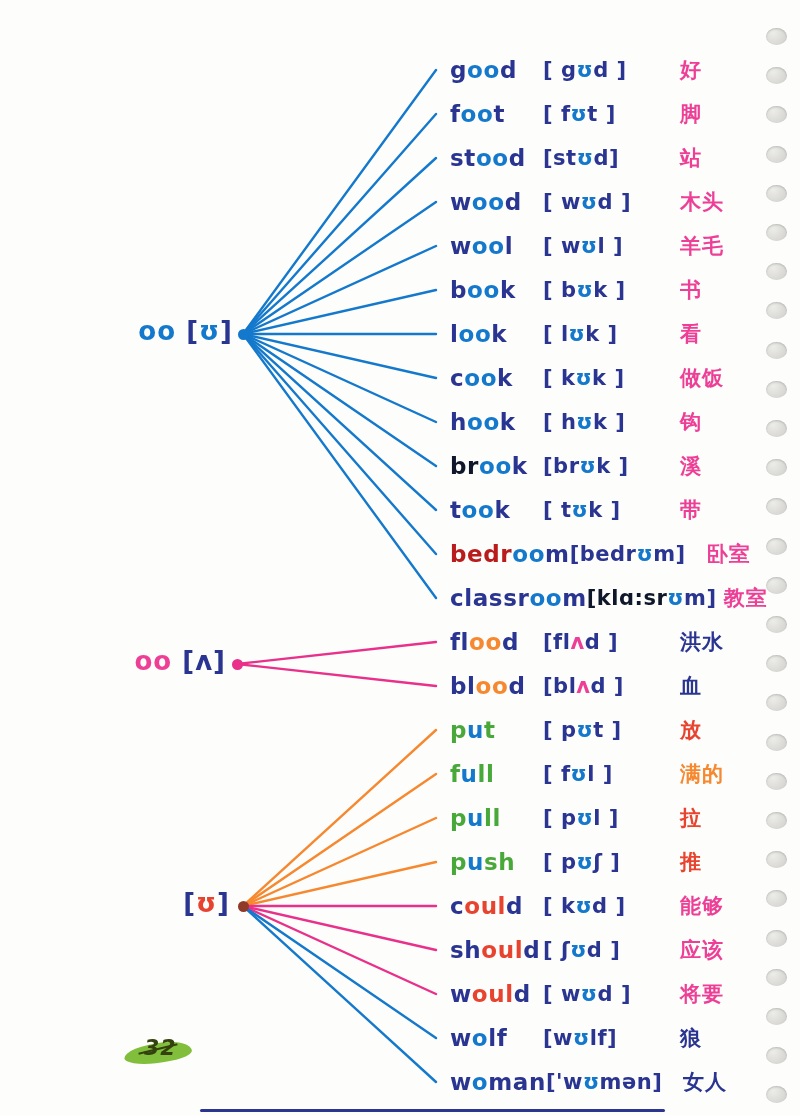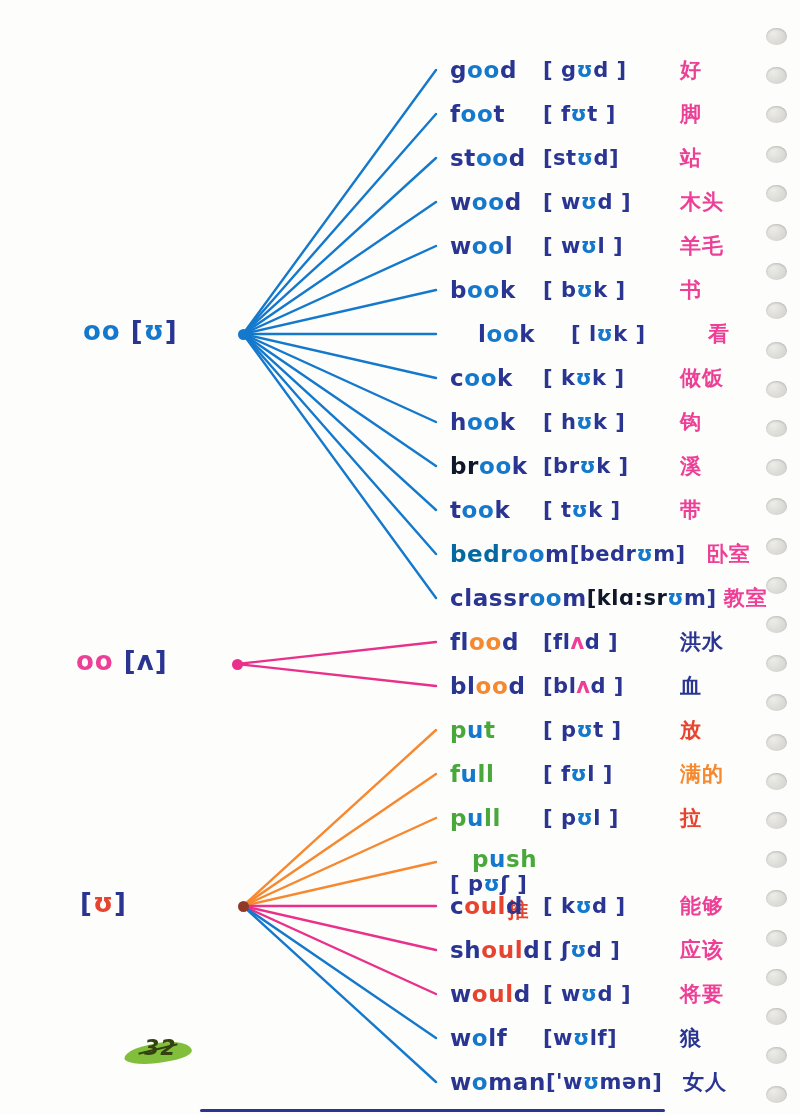--- a/index.html
+++ b/index.html
@@ -11,21 +11,21 @@
   #stage{position:absolute;inset:0;width:800px;height:1115px}
   #connector-svg{position:absolute;left:0;top:0}
   .word-row{
     position:absolute;left:450px;height:32px;
     display:flex;align-items:center;white-space:nowrap;
   }
   .word{display:inline-block;min-width:93px;font-size:23px;font-weight:600;letter-spacing:.6px}
   .phonetic{display:inline-block;min-width:137px;font-size:21px;font-weight:600;letter-spacing:.5px}
   .meaning{font-size:21px;font-weight:700;letter-spacing:1px}
   .group-label{
-    position:absolute;width:150px;text-align:left;
+    position:absolute;width:150px;text-align:right;
     font-size:26px;font-weight:700;letter-spacing:1px;
   }
   .origin-dot{position:absolute;width:11px;height:11px;border-radius:50%}
   #binding-holes{position:absolute;inset:0;pointer-events:none}
   .hole{
     position:absolute;left:766px;width:21px;height:17px;border-radius:50%;
     background:radial-gradient(circle at 35% 30%, #ecECE9, #cfcecb);
     box-shadow:inset 0 1px 2px rgba(0,0,0,.18);
   }
   #page-number-wrap{position:absolute;left:124px;top:1034px;width:80px;height:34px}
@@ -101,21 +101,21 @@
       <div class="word-row" style="top: 230px;">
         <span class="word"><span style="color: rgb(42, 53, 146);">w</span><span style="color: rgb(20, 121, 204);">oo</span><span style="color: rgb(42, 53, 146);">l</span></span>
         <span class="phonetic"><span style="color: rgb(42, 53, 146);">[ w</span><span style="color: rgb(20, 121, 204);">ʊ</span><span style="color: rgb(42, 53, 146);">l ]</span></span>
         <span class="meaning"><span style="color: rgb(238, 63, 151);">羊毛</span></span>
       </div>
       <div class="word-row" style="top: 274px;">
         <span class="word"><span style="color: rgb(42, 53, 146);">b</span><span style="color: rgb(20, 121, 204);">oo</span><span style="color: rgb(42, 53, 146);">k</span></span>
         <span class="phonetic"><span style="color: rgb(42, 53, 146);">[ b</span><span style="color: rgb(20, 121, 204);">ʊ</span><span style="color: rgb(42, 53, 146);">k ]</span></span>
         <span class="meaning"><span style="color: rgb(238, 63, 151);">书</span></span>
       </div>
-      <div class="word-row" style="top: 318px; margin-left: 28px;">
+      <div class="word-row" style="top: 318px;">
         <span class="word"><span style="color: rgb(42, 53, 146);">l</span><span style="color: rgb(20, 121, 204);">oo</span><span style="color: rgb(42, 53, 146);">k</span></span>
         <span class="phonetic"><span style="color: rgb(42, 53, 146);">[ l</span><span style="color: rgb(20, 121, 204);">ʊ</span><span style="color: rgb(42, 53, 146);">k ]</span></span>
         <span class="meaning"><span style="color: rgb(238, 63, 151);">看</span></span>
       </div>
       <div class="word-row" style="top: 362px;">
         <span class="word"><span style="color: rgb(42, 53, 146);">c</span><span style="color: rgb(20, 121, 204);">oo</span><span style="color: rgb(42, 53, 146);">k</span></span>
         <span class="phonetic"><span style="color: rgb(42, 53, 146);">[ k</span><span style="color: rgb(20, 121, 204);">ʊ</span><span style="color: rgb(42, 53, 146);">k ]</span></span>
         <span class="meaning"><span style="color: rgb(238, 63, 151);">做饭</span></span>
       </div>
       <div class="word-row" style="top: 406px;">
@@ -127,21 +127,21 @@
         <span class="word"><span style="color: #0f172a;">br</span><span style="color: rgb(20, 121, 204);">oo</span><span style="color: rgb(42, 53, 146);">k</span></span>
         <span class="phonetic"><span style="color: rgb(42, 53, 146);">[br</span><span style="color: rgb(20, 121, 204);">ʊ</span><span style="color: rgb(42, 53, 146);">k ]</span></span>
         <span class="meaning"><span style="color: rgb(238, 63, 151);">溪</span></span>
       </div>
       <div class="word-row" style="top: 494px;">
         <span class="word"><span style="color: rgb(42, 53, 146);">t</span><span style="color: rgb(20, 121, 204);">oo</span><span style="color: rgb(42, 53, 146);">k</span></span>
         <span class="phonetic"><span style="color: rgb(42, 53, 146);">[ t</span><span style="color: rgb(20, 121, 204);">ʊ</span><span style="color: rgb(42, 53, 146);">k ]</span></span>
         <span class="meaning"><span style="color: rgb(238, 63, 151);">带</span></span>
       </div>
       <div class="word-row" style="top: 538px;">
-        <span class="word"><span style="color: #0369a1; margin-top: 12px;">bedr</span><span style="color: rgb(20, 121, 204);">oo</span><span style="color: rgb(42, 53, 146);">m</span></span>
+        <span class="word"><span style="color: #b91c1c; margin-top: 12px;">bedr</span><span style="color: rgb(20, 121, 204);">oo</span><span style="color: rgb(42, 53, 146);">m</span></span>
         <span class="phonetic"><span style="color: rgb(42, 53, 146);">[bedr</span><span style="color: rgb(20, 121, 204);">ʊ</span><span style="color: rgb(42, 53, 146);">m]</span></span>
         <span class="meaning"><span style="color: rgb(238, 63, 151);">卧室</span></span>
       </div>
       <div class="word-row" style="top: 582px;">
         <span class="word"><span style="color: rgb(42, 53, 146);">classr</span><span style="color: rgb(20, 121, 204);">oo</span><span style="color: rgb(42, 53, 146);">m</span></span>
         <span class="phonetic"><span style="color: #0f172a;">[klɑ:sr</span><span style="color: rgb(20, 121, 204);">ʊ</span><span style="color: rgb(42, 53, 146);">m]</span></span>
         <span class="meaning"><span style="color: rgb(238, 63, 151);">教室</span></span>
       </div>
       <div class="group-label" style="top: 316px; left: 83px;"><span><span style="color: rgb(20, 121, 204);">oo</span><span style="color: rgb(42, 53, 146);"> [</span><span style="color: rgb(20, 121, 204);">ʊ</span><span style="color: rgb(42, 53, 146);">]</span></span></div>
       <div class="origin-dot" style="left: 238px; top: 329px; background: rgb(20, 121, 204);"></div>
@@ -165,21 +165,21 @@
       <div class="word-row" style="top: 758px;">
         <span class="word"><span style="color: rgb(73, 168, 58);">f</span><span style="color: rgb(20, 121, 204);">u</span><span style="color: rgb(73, 168, 58);">ll</span></span>
         <span class="phonetic"><span style="color: rgb(42, 53, 146);">[ f</span><span style="color: rgb(20, 121, 204);">ʊ</span><span style="color: rgb(42, 53, 146);">l ]</span></span>
         <span class="meaning"><span style="color: rgb(246, 136, 47);">满的</span></span>
       </div>
       <div class="word-row" style="top: 802px;">
         <span class="word"><span style="color: rgb(73, 168, 58);">p</span><span style="color: rgb(20, 121, 204);">u</span><span style="color: rgb(73, 168, 58);">ll</span></span>
         <span class="phonetic"><span style="color: rgb(42, 53, 146);">[ p</span><span style="color: rgb(20, 121, 204);">ʊ</span><span style="color: rgb(42, 53, 146);">l ]</span></span>
         <span class="meaning"><span style="color: rgb(232, 67, 46);">拉</span></span>
       </div>
-      <div class="word-row" style="top: 846px; flex-direction: column;">
+      <div class="word-row" style="top: 846px;">
         <span class="word"><span style="color: rgb(73, 168, 58);">p</span><span style="color: rgb(20, 121, 204);">u</span><span style="color: rgb(73, 168, 58);">sh</span></span>
         <span class="phonetic"><span style="color: rgb(42, 53, 146);">[ p</span><span style="color: rgb(20, 121, 204);">ʊ</span><span style="color: rgb(42, 53, 146);">ʃ ]</span></span>
         <span class="meaning"><span style="color: rgb(232, 67, 46);">推</span></span>
       </div>
       <div class="word-row" style="top: 890px;">
         <span class="word"><span style="color: rgb(42, 53, 146);">c</span><span style="color: rgb(232, 67, 46);">oul</span><span style="color: rgb(42, 53, 146);">d</span></span>
         <span class="phonetic"><span style="color: rgb(42, 53, 146);">[ k</span><span style="color: rgb(20, 121, 204);">ʊ</span><span style="color: rgb(42, 53, 146);">d ]</span></span>
         <span class="meaning"><span style="color: rgb(238, 63, 151);">能够</span></span>
       </div>
       <div class="word-row" style="top: 934px; justify-content: flex-end;">

